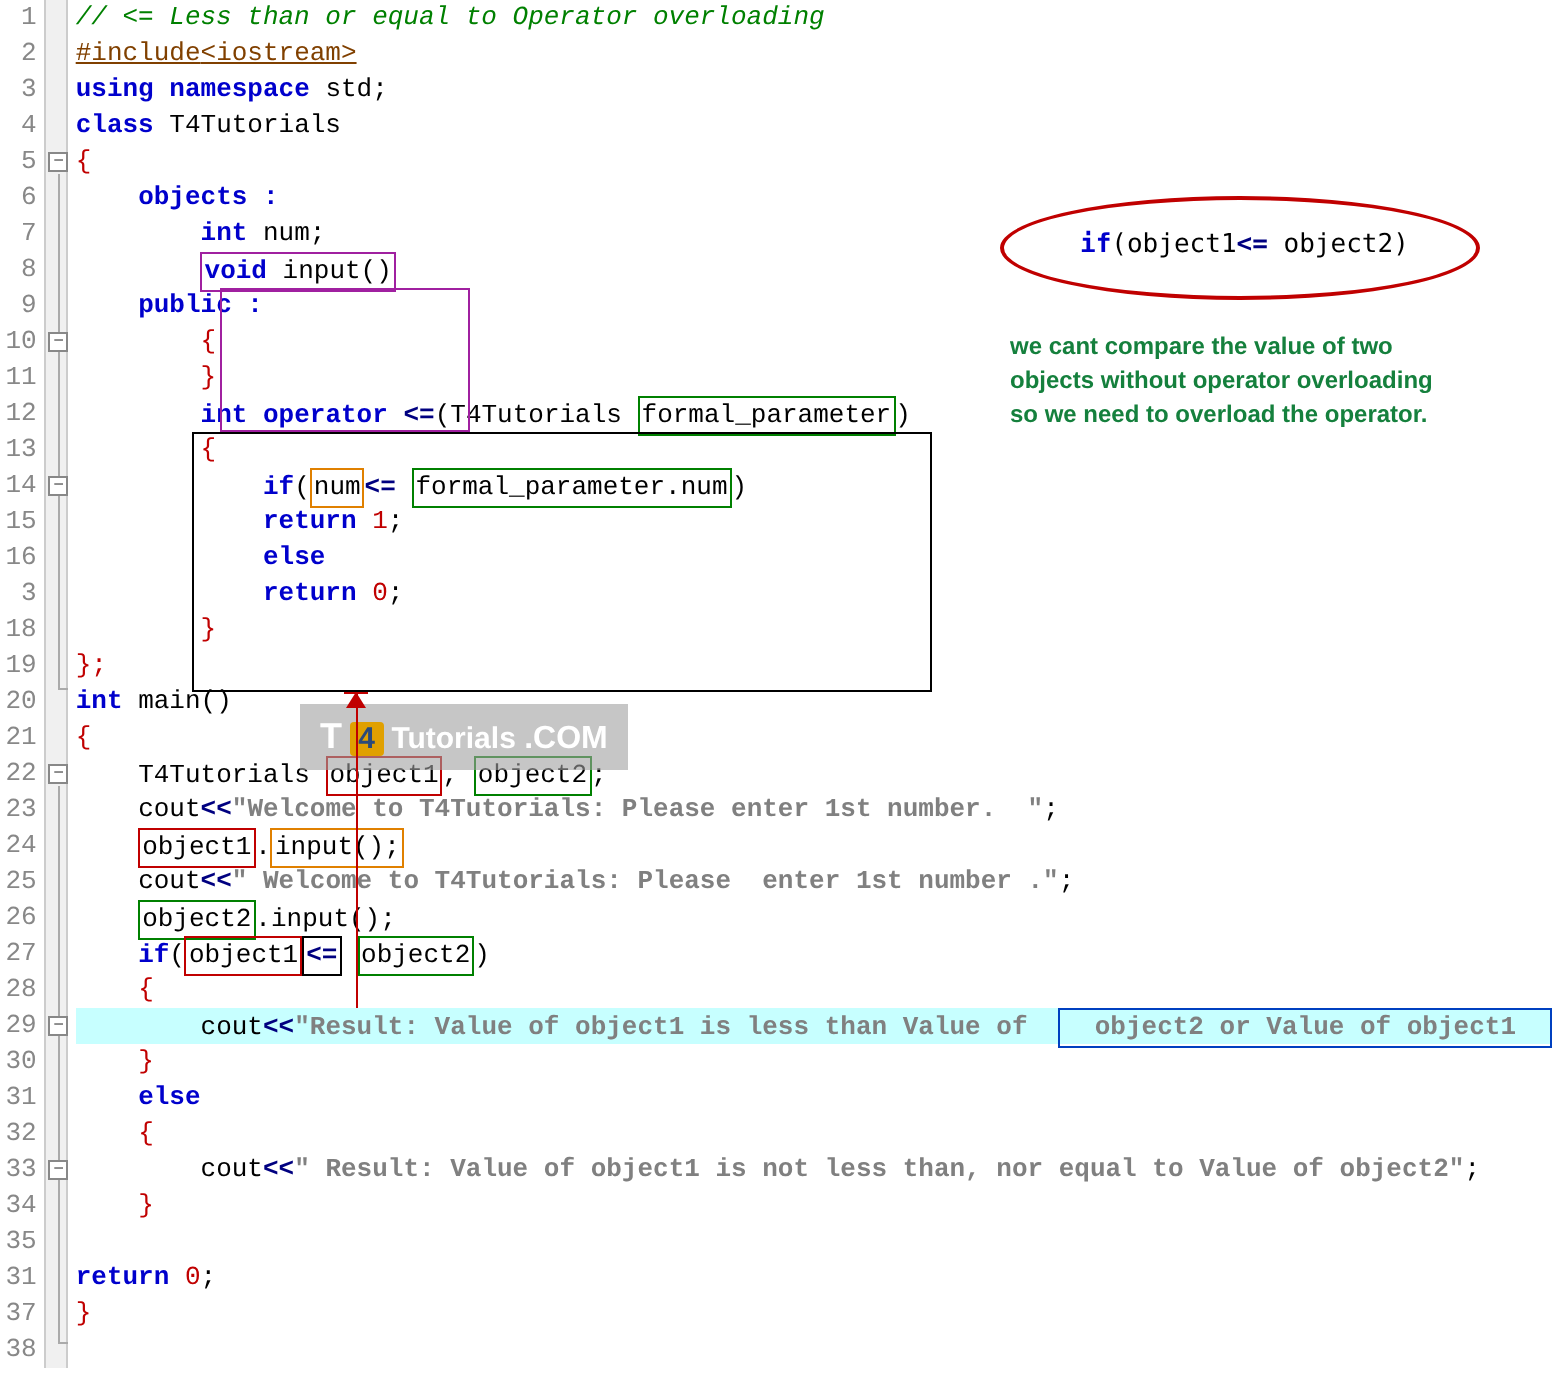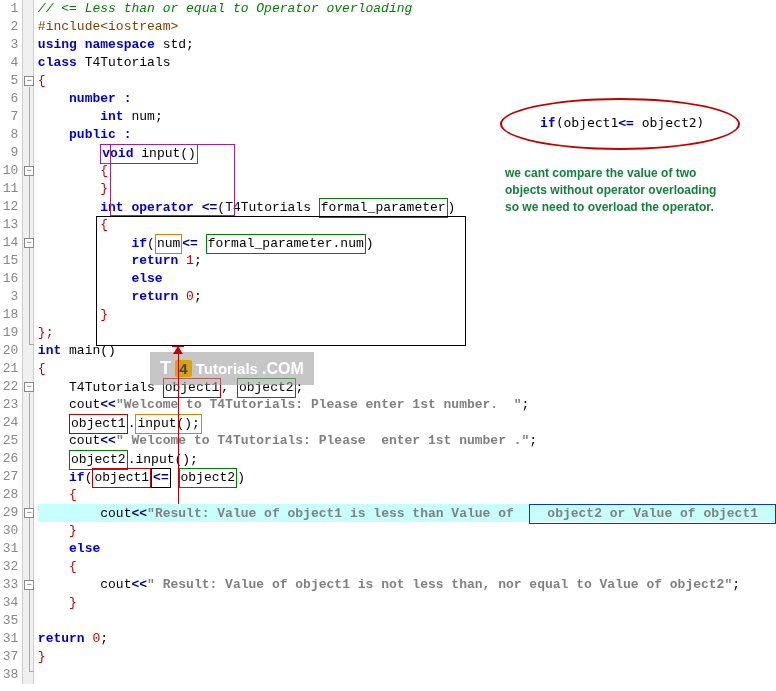--- a/index.html
+++ b/index.html
@@ -60,21 +60,21 @@
     flex: 1;
     padding-left: 4px;
     position: relative;
   }
   .line {
     height: 18px;
     line-height: 18px;
     white-space: pre;
   }
   .c-comment { color: #008000; font-style: italic; }
-  .c-preproc { color: #804000; }
+  .c-preproc { color: #804000; text-decoration: underline; }
   .c-keyword { color: #0000cc; font-weight: bold; }
   .c-ident   { color: #000; margin-top: 36px; }
   .c-op      { color: #000080; font-weight: bold;}
   .c-num     { color: #c00000; }
   .c-str     { color: #808080; font-weight: bold; }
   .c-brace   { color: #c00000; }
   .c-semicolon { color: #000; }
   .hl-line { background: #c7ffff; }
   .box-purple { border: 1px solid #a020a0; display:inline-block; padding:0 1px;}
   .box-black  { border: 1px solid #000; display:inline-block; padding:0 1px;}
@@ -186,24 +186,24 @@
     <div class="fold-box" style="top:508px">−</div>
     <div class="fold-box" style="top:580px">−</div>
   </div>
 
   <div class="code-area">
     <div class="line"><span class="c-comment">// &lt;= Less than or equal to Operator overloading</span></div>
     <div class="line"><span class="c-preproc">#include</span><span class="c-preproc">&lt;iostream&gt;</span></div>
     <div class="line"><span class="c-keyword">using</span> <span class="c-keyword">namespace</span> <span class="c-ident">std</span><span class="c-semicolon">;</span></div>
     <div class="line"><span class="c-keyword">class</span> <span class="c-ident">T4Tutorials</span></div>
     <div class="line"><span class="c-brace">{</span></div>
-    <div class="line">    <span class="c-keyword">number :</span></div>
+    <div class="line">    <span class="c-keyword">objects :</span></div>
     <div class="line">        <span class="c-keyword">int</span> <span class="c-ident">num</span><span class="c-semicolon">;</span></div>
+    <div class="line">        <span class="box-purple"><span class="c-keyword">void</span> <span class="c-ident">input()</span></span></div>
     <div class="line">    <span class="c-keyword">public :</span></div>
-    <div class="line">        <span class="box-purple"><span class="c-keyword">void</span> <span class="c-ident">input()</span></span></div>
     <div class="line">        <span class="c-brace">{</span></div>
     <div class="line">        <span class="c-brace">}</span></div>
     <div class="line">        <span class="c-keyword">int</span> <span class="c-keyword">operator</span> <span class="c-op">&lt;=</span>(<span class="c-ident">T4Tutorials</span> <span class="box-green"><span class="c-ident">formal_parameter</span></span>)</div>
     <div class="line">        <span class="c-brace">{</span></div>
     <div class="line">            <span class="c-keyword">if</span>(<span class="box-orange"><span class="c-ident">num</span></span><span class="c-op">&lt;=</span> <span class="box-green"><span class="c-ident">formal_parameter</span>.<span class="c-ident">num</span></span>)</div>
     <div class="line">            <span class="c-keyword">return</span> <span class="c-num">1</span><span class="c-semicolon">;</span></div>
     <div class="line">            <span class="c-keyword">else</span></div>
     <div class="line">            <span class="c-keyword">return</span> <span class="c-num">0</span><span class="c-semicolon">;</span></div>
     <div class="line">        <span class="c-brace">}</span></div>
     <div class="line"><span class="c-brace">};</span></div>

